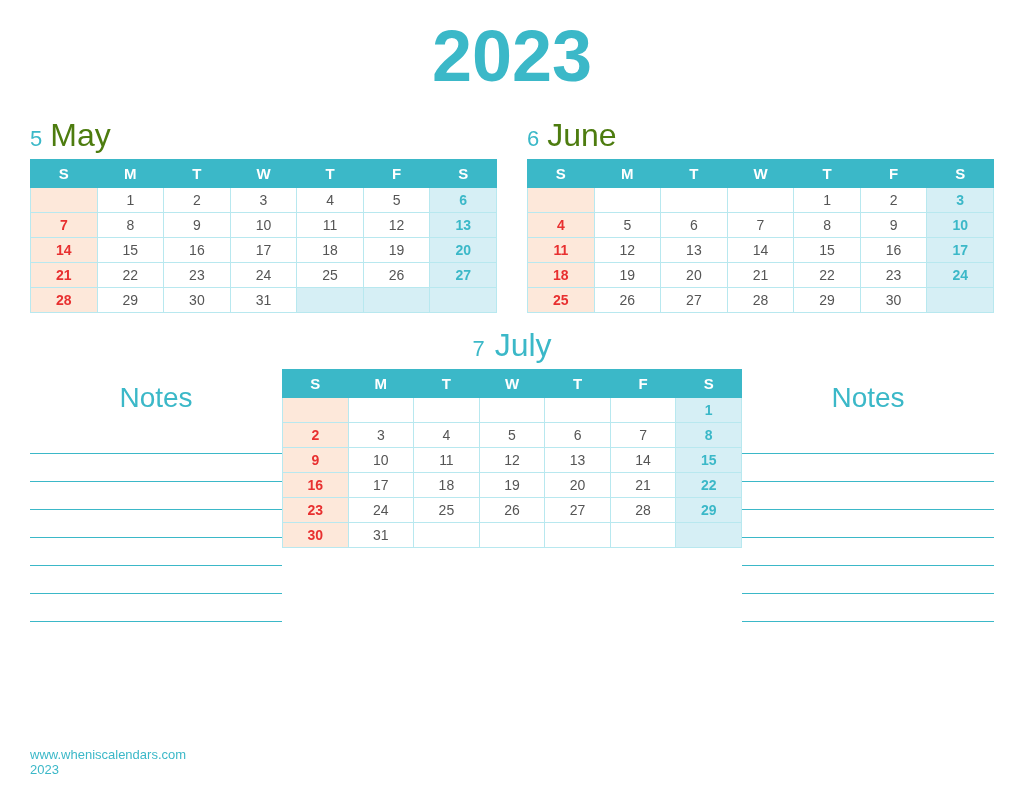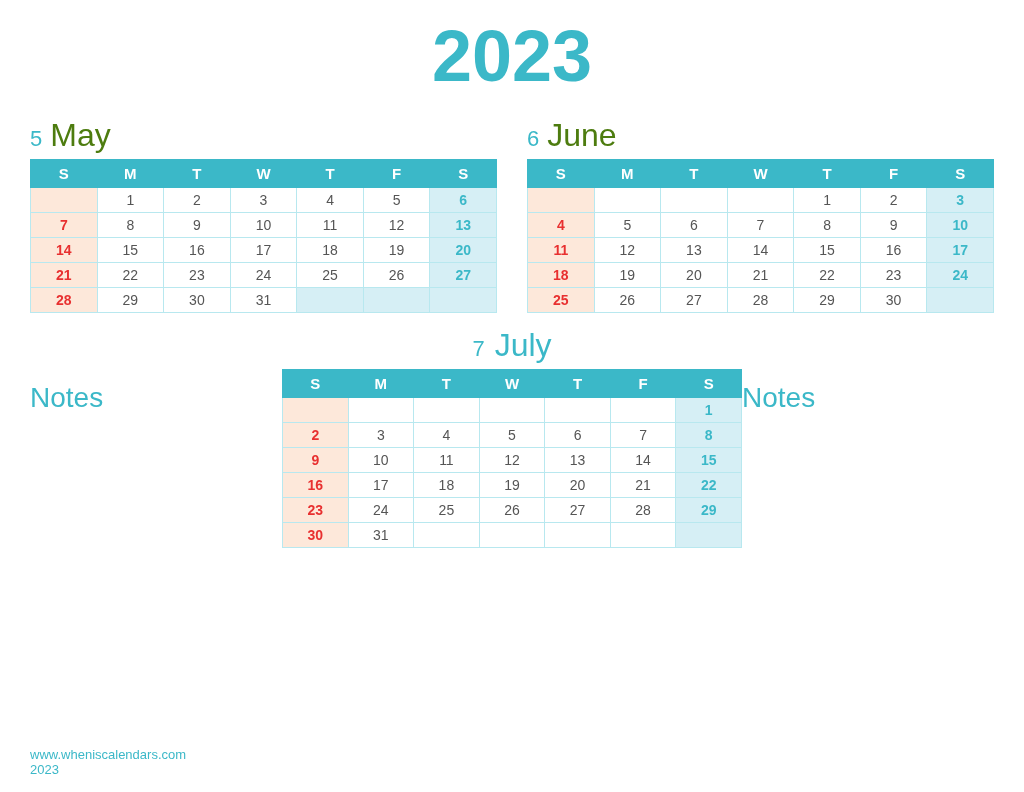--- a/index.html
+++ b/index.html
@@ -97,21 +97,21 @@
     .bottom-section {
       display: flex;
       align-items: flex-start;
       gap: 0;
       flex: 1;
     }
 
     .notes-left, .notes-right {
       flex: 1;
       display: flex;
-      flex-direction: row;
+      flex-direction: column;
       padding-top: 55px;
     }
 
     .notes-title {
       font-size: 28px;
       color: #3bb8c8;
       text-align: center;
       margin-bottom: 12px;
       font-weight: normal;
     }

